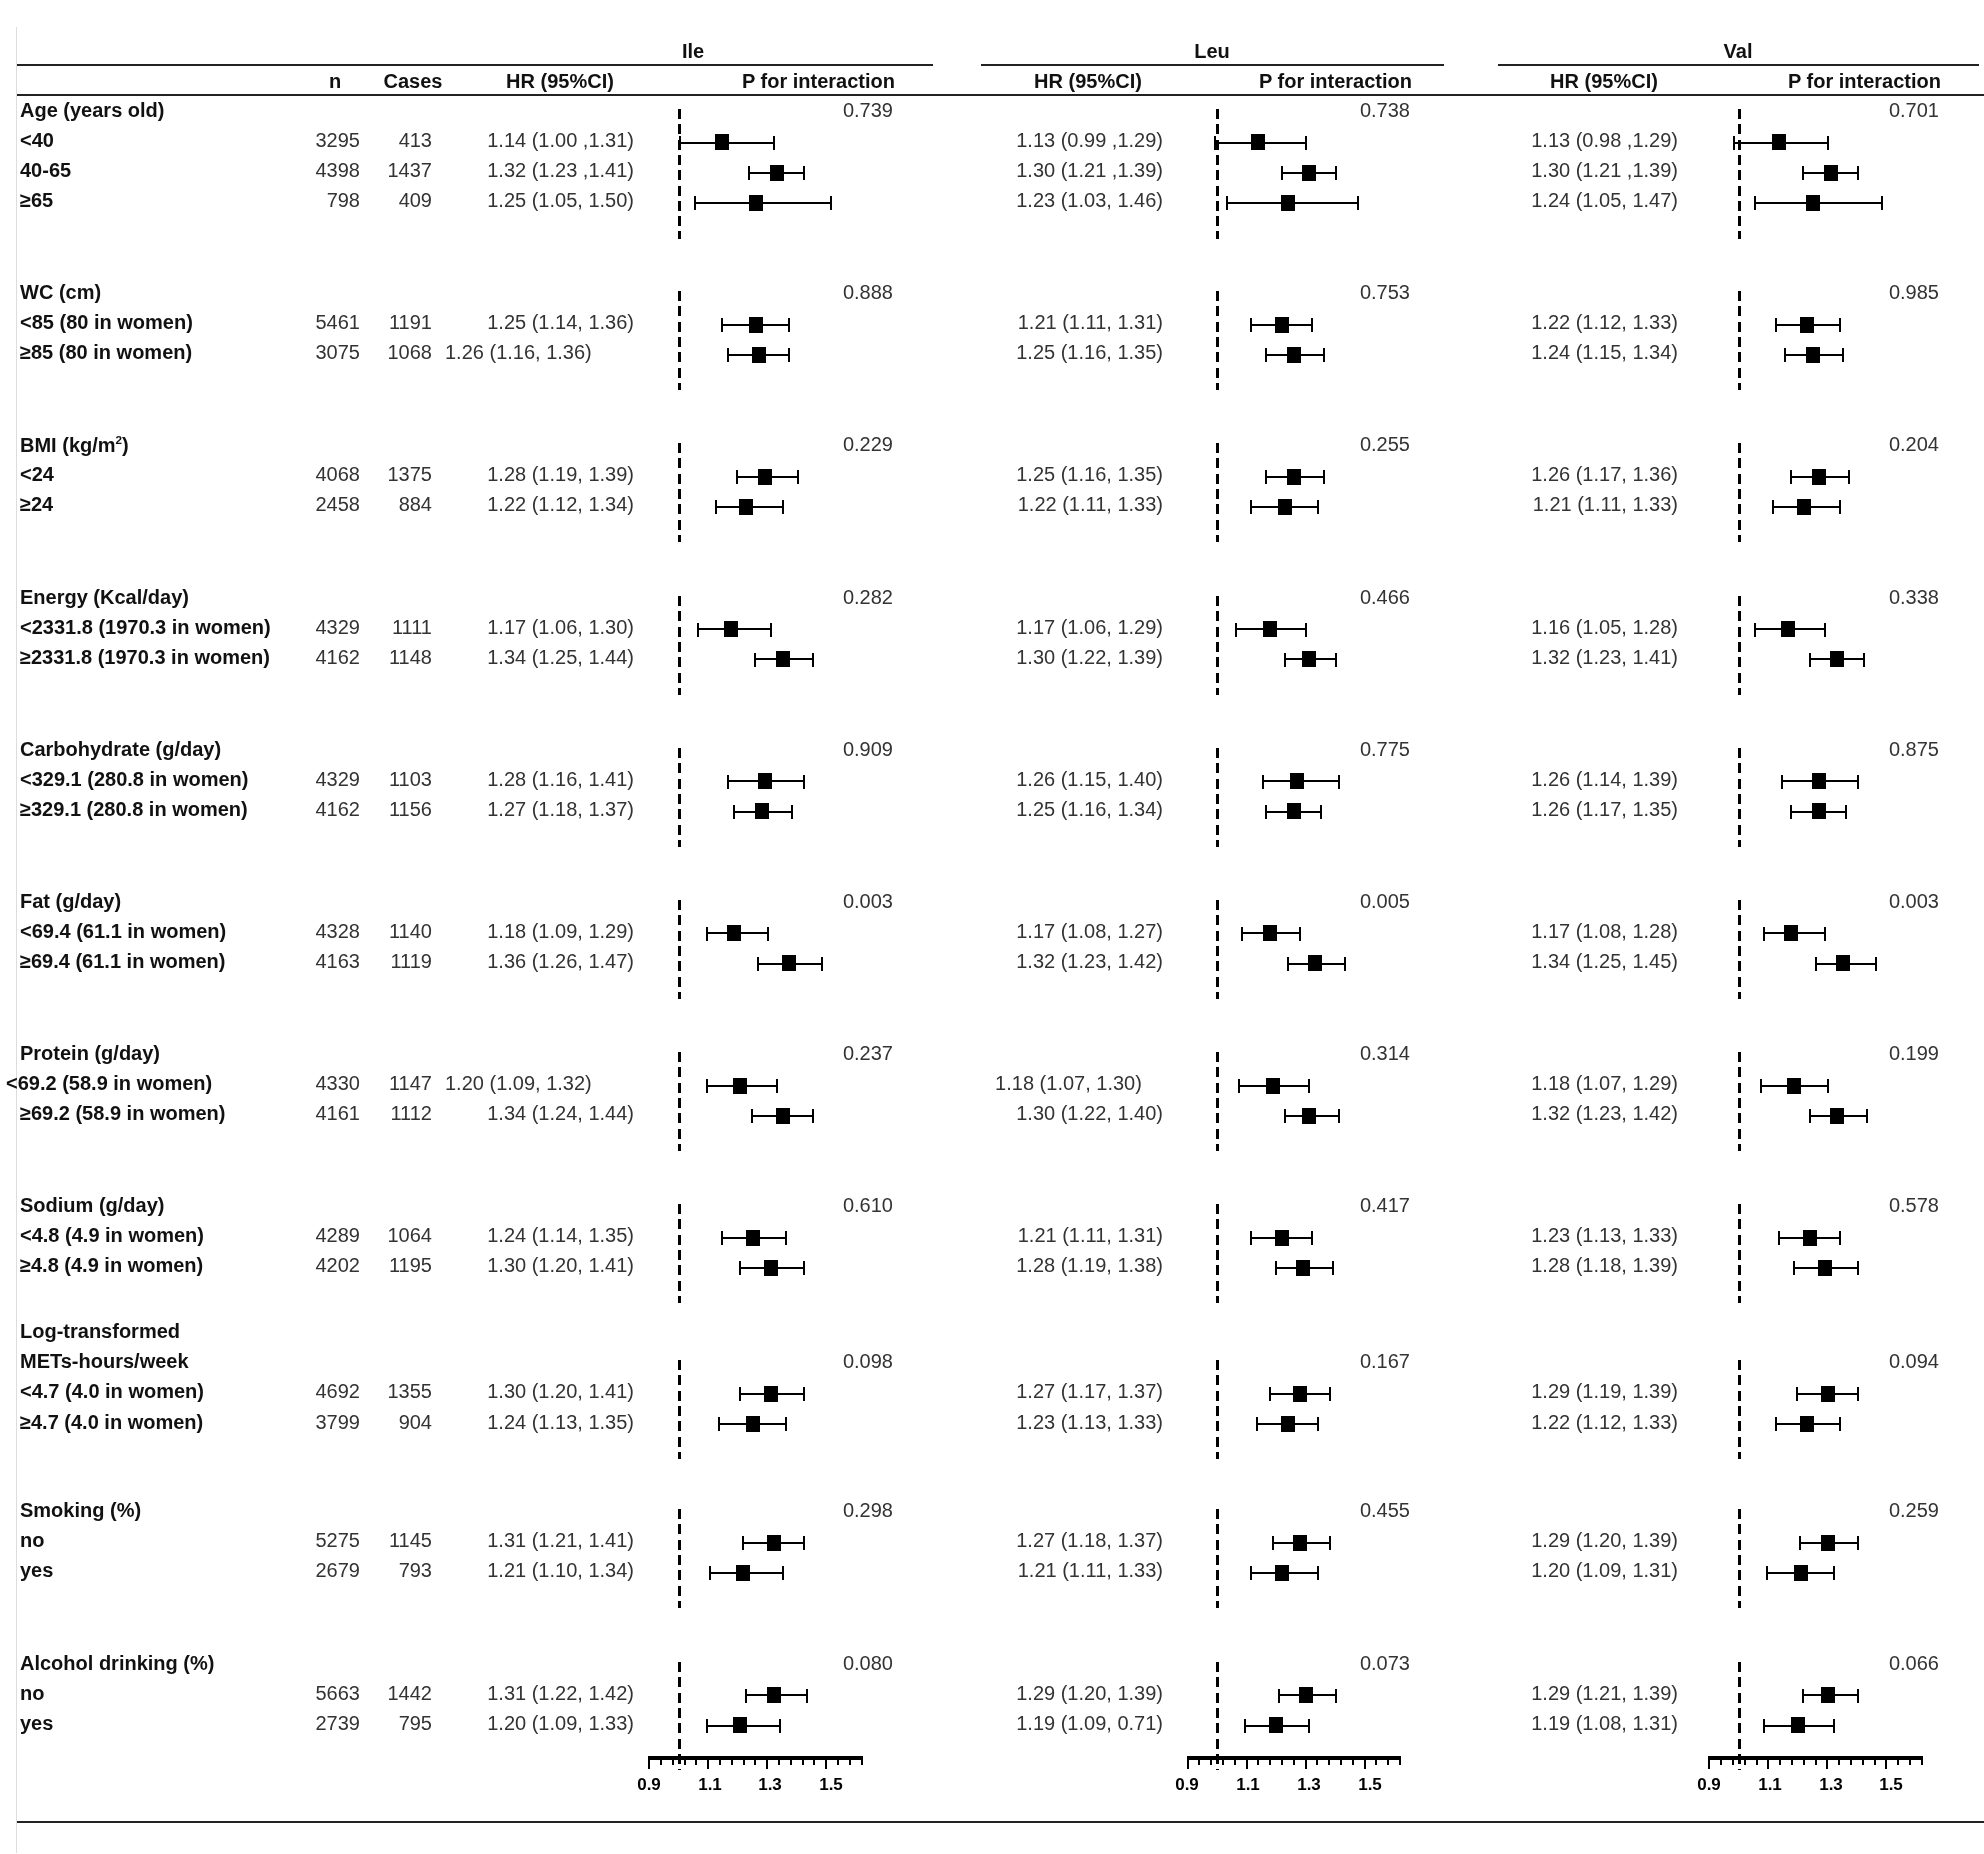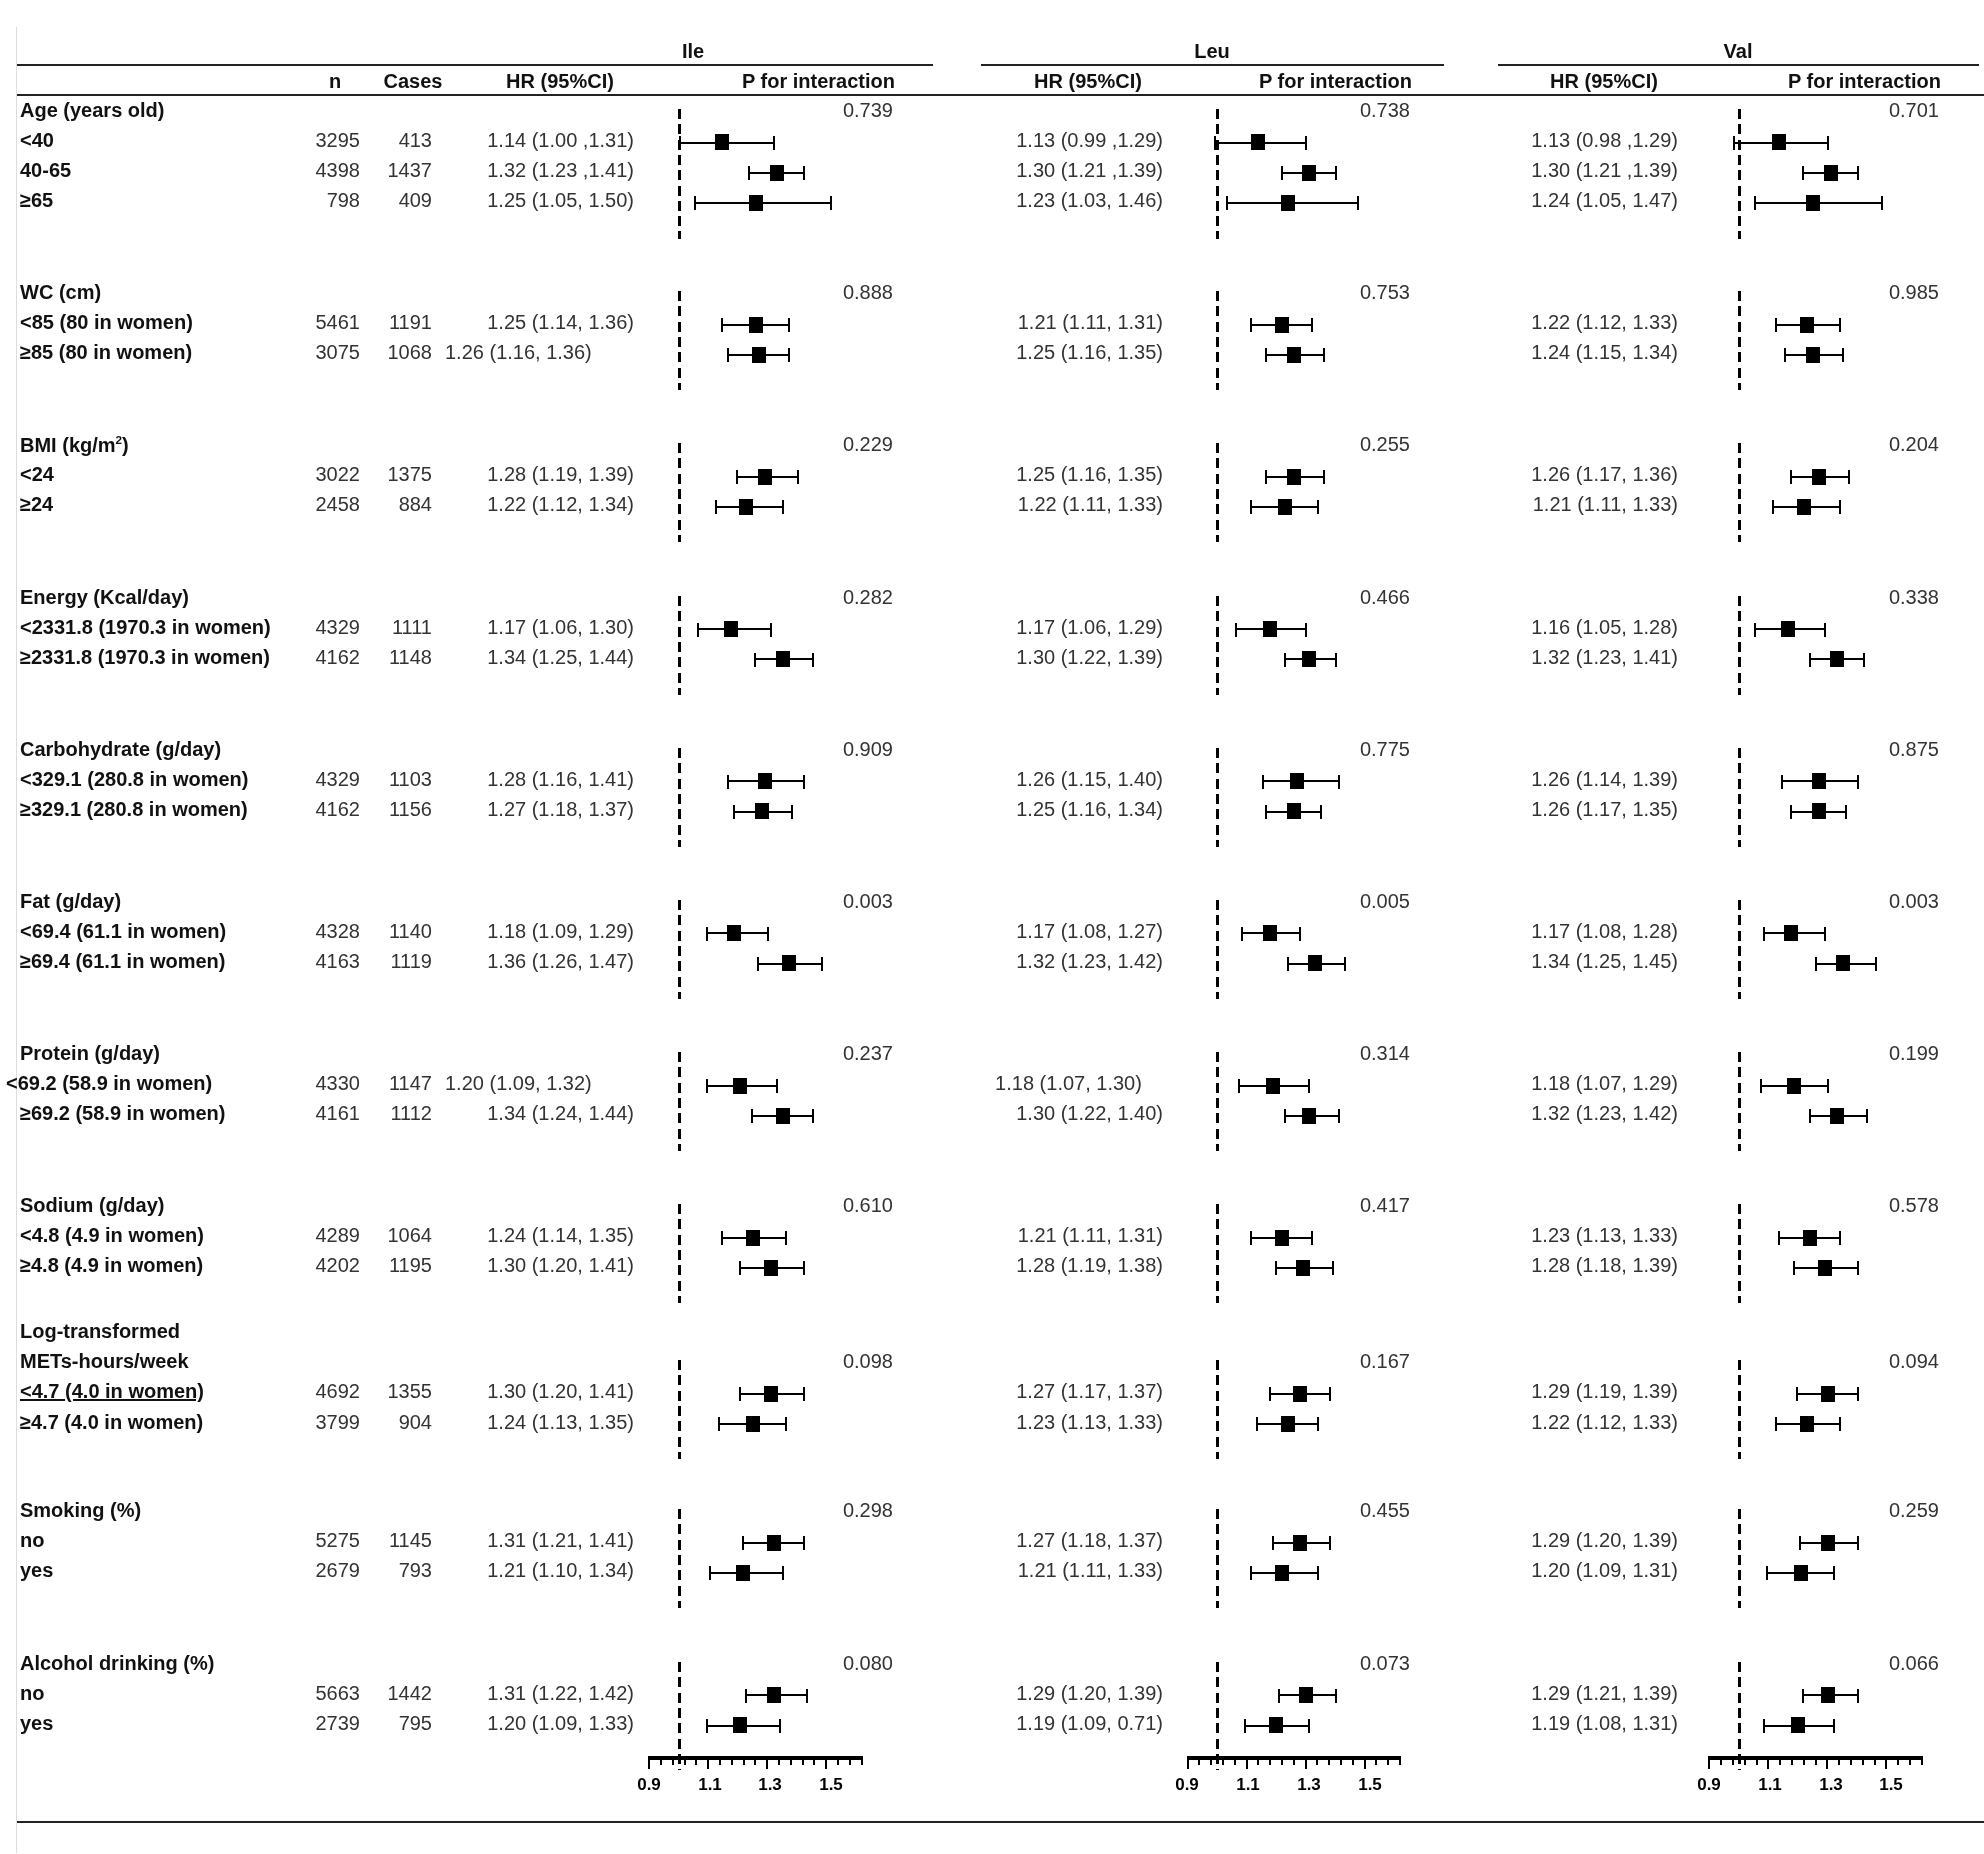--- a/index.html
+++ b/index.html
@@ -146,21 +146,21 @@
     <div class="cap" style="left: 1842px; top: 348px;"></div>
     <div class="pt" style="left: 1806px; top: 347px;"></div>
     <div class="abs grp" style="left: 20px; top: 433px;">BMI (kg/m<sup>2</sup>)</div>
     <div class="abs pval" style="left: 821px; top: 433px; width: 72px; text-align: right;">0.229</div>
     <div class="abs pval" style="left: 1338px; top: 433px; width: 72px; text-align: right;">0.255</div>
     <div class="abs pval" style="left: 1867px; top: 433px; width: 72px; text-align: right;">0.204</div>
     <div class="dash" style="left: 678px; top: 443px; height: 99px;"></div>
     <div class="dash" style="left: 1216px; top: 443px; height: 99px;"></div>
     <div class="dash" style="left: 1738px; top: 443px; height: 99px;"></div>
     <div class="abs sub" style="left: 20px; top: 463px;">&lt;24</div>
-    <div class="abs num" style="left: 288px; top: 463px; width: 72px; text-align: right;">3022</div>
+    <div class="abs num" style="left: 288px; top: 463px; width: 72px; text-align: right;">4068</div>
     <div class="abs num" style="left: 360px; top: 463px; width: 72px; text-align: right;">1375</div>
     <div class="abs num" style="left: 445px; top: 463px; width: 189px; text-align: right;">1.28 (1.19, 1.39)</div>
     <div class="ci" style="left: 737px; width: 61px; top: 476px;"></div>
     <div class="cap" style="left: 736px; top: 470px;"></div>
     <div class="cap" style="left: 797px; top: 470px;"></div>
     <div class="pt" style="left: 758px; top: 469px;"></div>
     <div class="abs num" style="left: 974px; top: 463px; width: 189px; text-align: right;">1.25 (1.16, 1.35)</div>
     <div class="ci" style="left: 1266px; width: 58px; top: 476px;"></div>
     <div class="cap" style="left: 1265px; top: 470px;"></div>
     <div class="cap" style="left: 1323px; top: 470px;"></div>
@@ -404,21 +404,21 @@
     <div class="cap" style="left: 1857px; top: 1261px;"></div>
     <div class="pt" style="left: 1818px; top: 1260px;"></div>
     <div class="abs grp" style="left: 20px; top: 1320px;">Log-transformed</div>
     <div class="abs grp" style="left: 20px; top: 1350px;">METs-hours/week</div>
     <div class="abs pval" style="left: 821px; top: 1350px; width: 72px; text-align: right;">0.098</div>
     <div class="abs pval" style="left: 1338px; top: 1350px; width: 72px; text-align: right;">0.167</div>
     <div class="abs pval" style="left: 1867px; top: 1350px; width: 72px; text-align: right;">0.094</div>
     <div class="dash" style="left: 678px; top: 1360px; height: 99px;"></div>
     <div class="dash" style="left: 1216px; top: 1360px; height: 99px;"></div>
     <div class="dash" style="left: 1738px; top: 1360px; height: 99px;"></div>
-    <div class="abs sub" style="left: 20px; top: 1380px; text-decoration: underline;">&lt;4.7 (4.0 in women)</div>
+    <div class="abs sub" style="left: 20px; top: 1380px;">&lt;4.7 (4.0 in women)</div>
     <div class="abs num" style="left: 288px; top: 1380px; width: 72px; text-align: right;">4692</div>
     <div class="abs num" style="left: 360px; top: 1380px; width: 72px; text-align: right;">1355</div>
     <div class="abs num" style="left: 445px; top: 1380px; width: 189px; text-align: right;">1.30 (1.20, 1.41)</div>
     <div class="ci" style="left: 740px; width: 64px; top: 1393px;"></div>
     <div class="cap" style="left: 739px; top: 1387px;"></div>
     <div class="cap" style="left: 803px; top: 1387px;"></div>
     <div class="pt" style="left: 764px; top: 1386px;"></div>
     <div class="abs num" style="left: 974px; top: 1380px; width: 189px; text-align: right;">1.27 (1.17, 1.37)</div>
     <div class="ci" style="left: 1269px; width: 61px; top: 1393px;"></div>
     <div class="cap" style="left: 1269px; top: 1387px;"></div>

